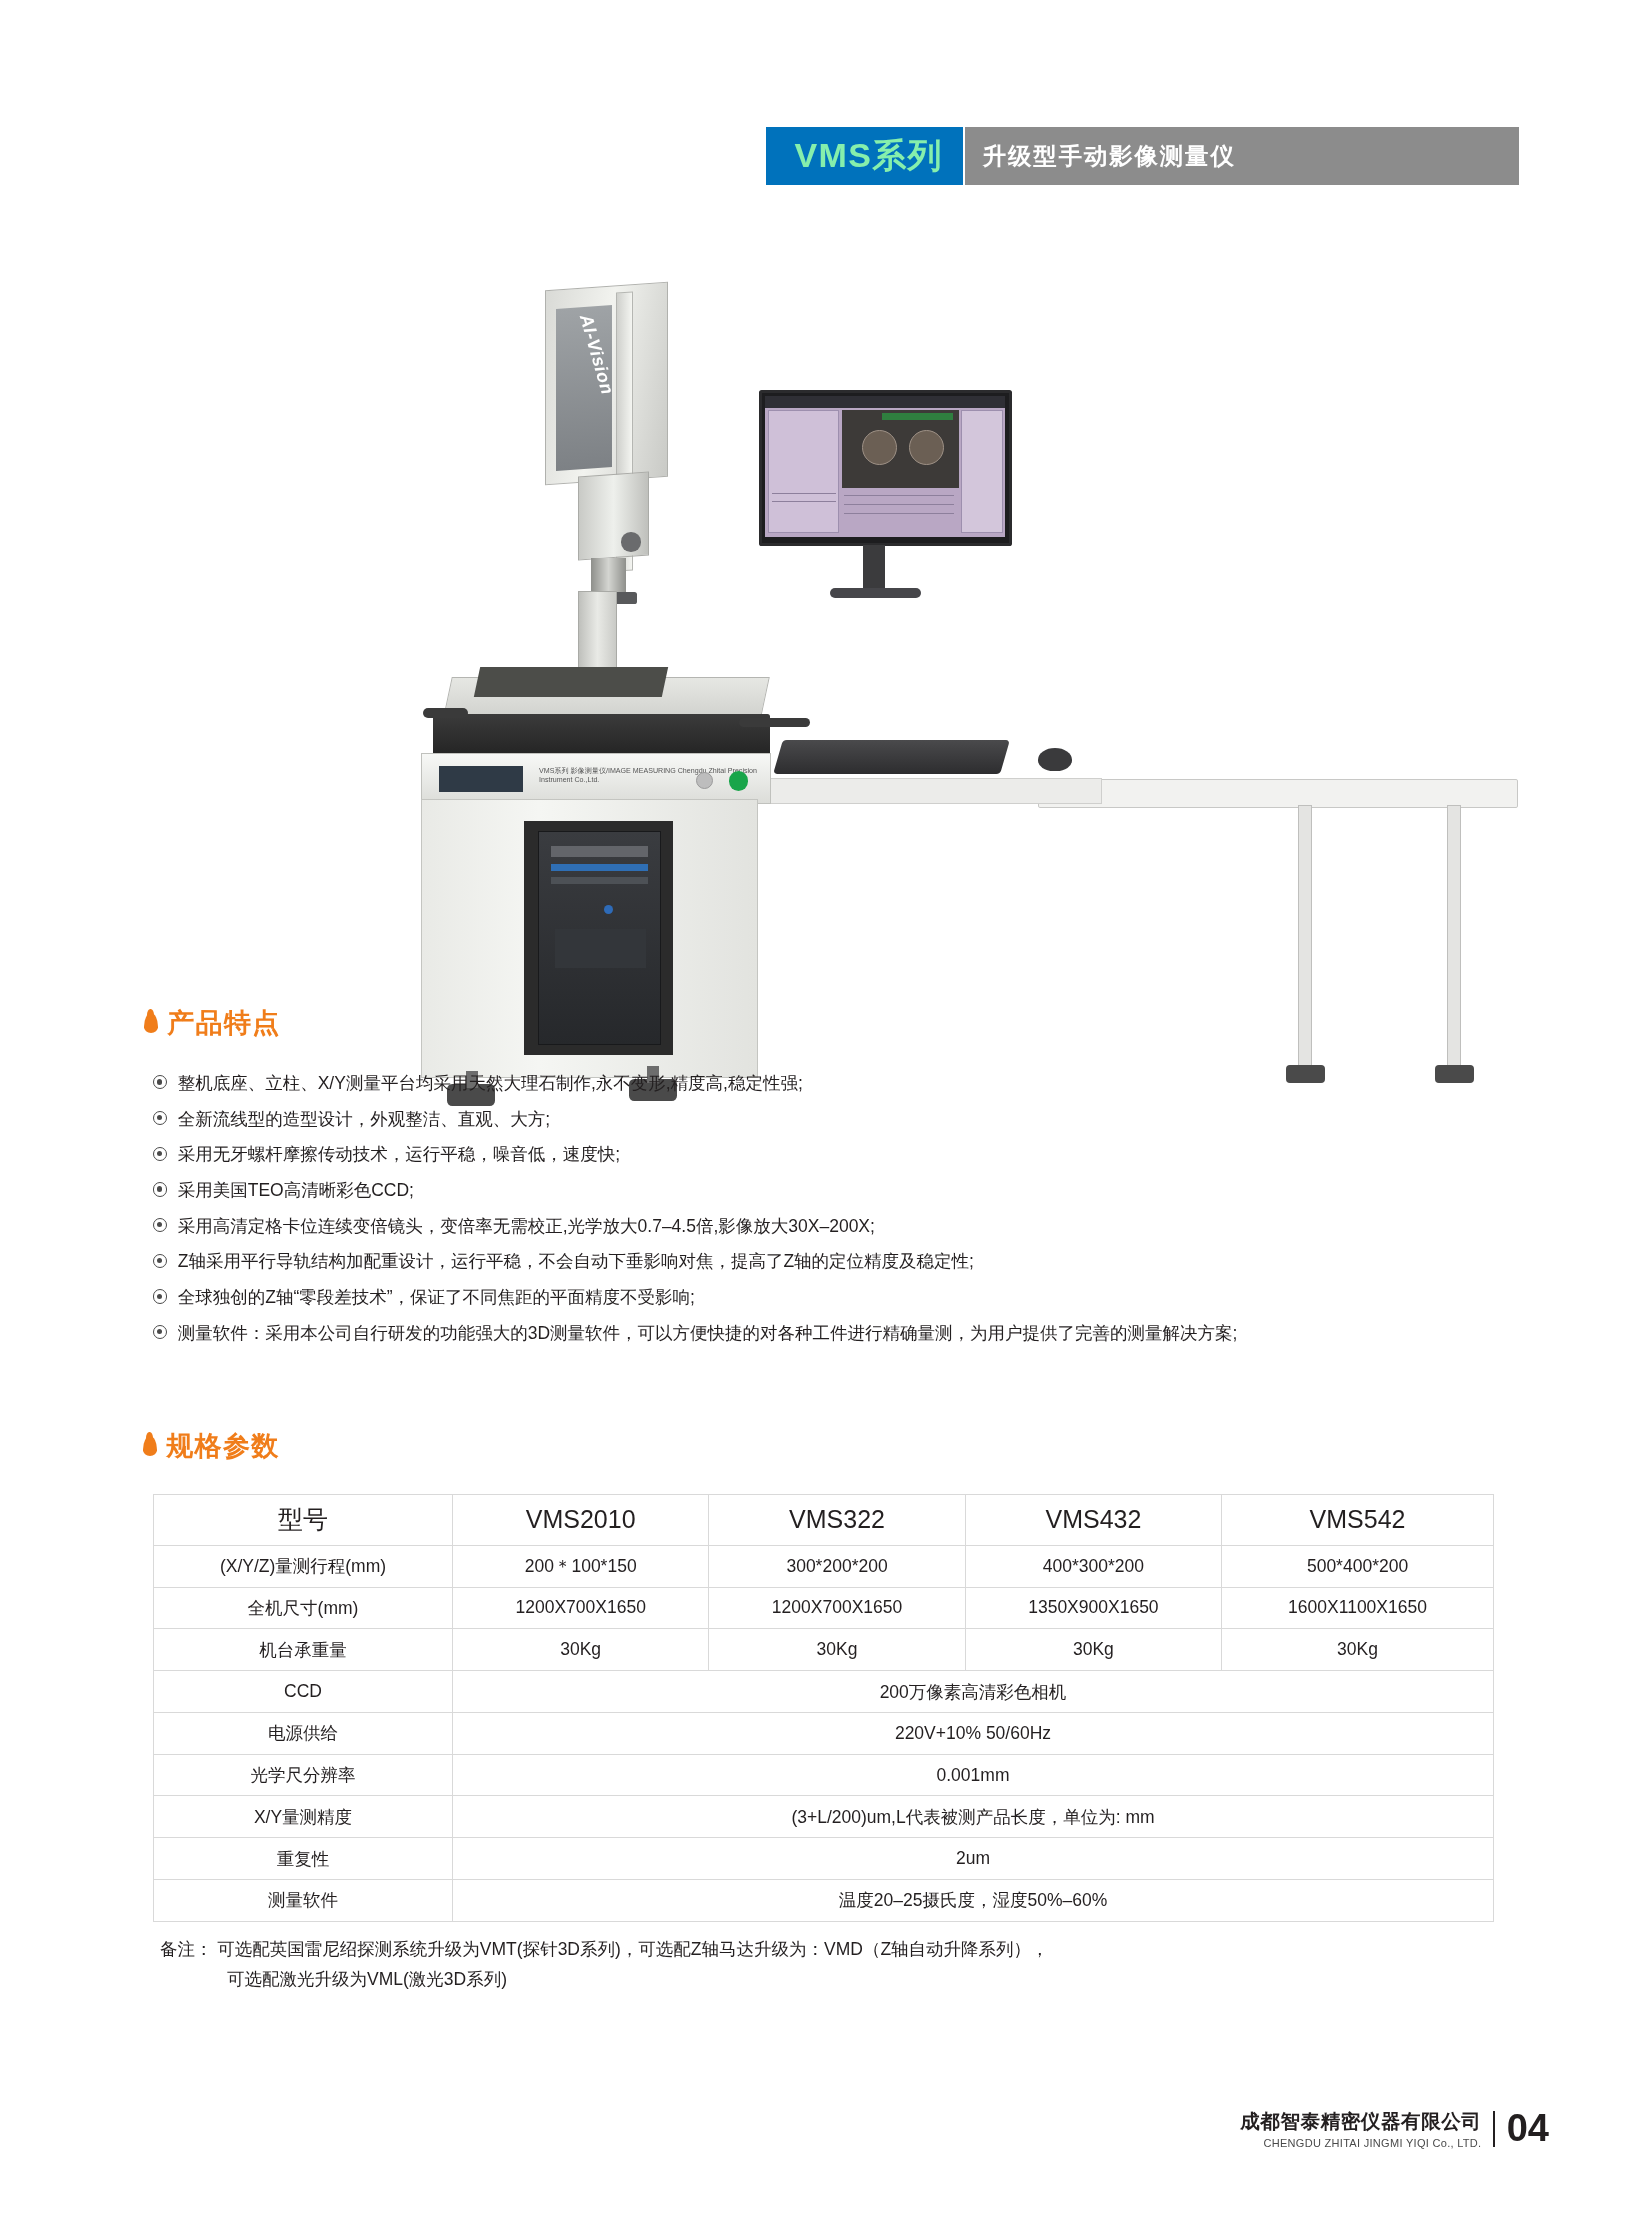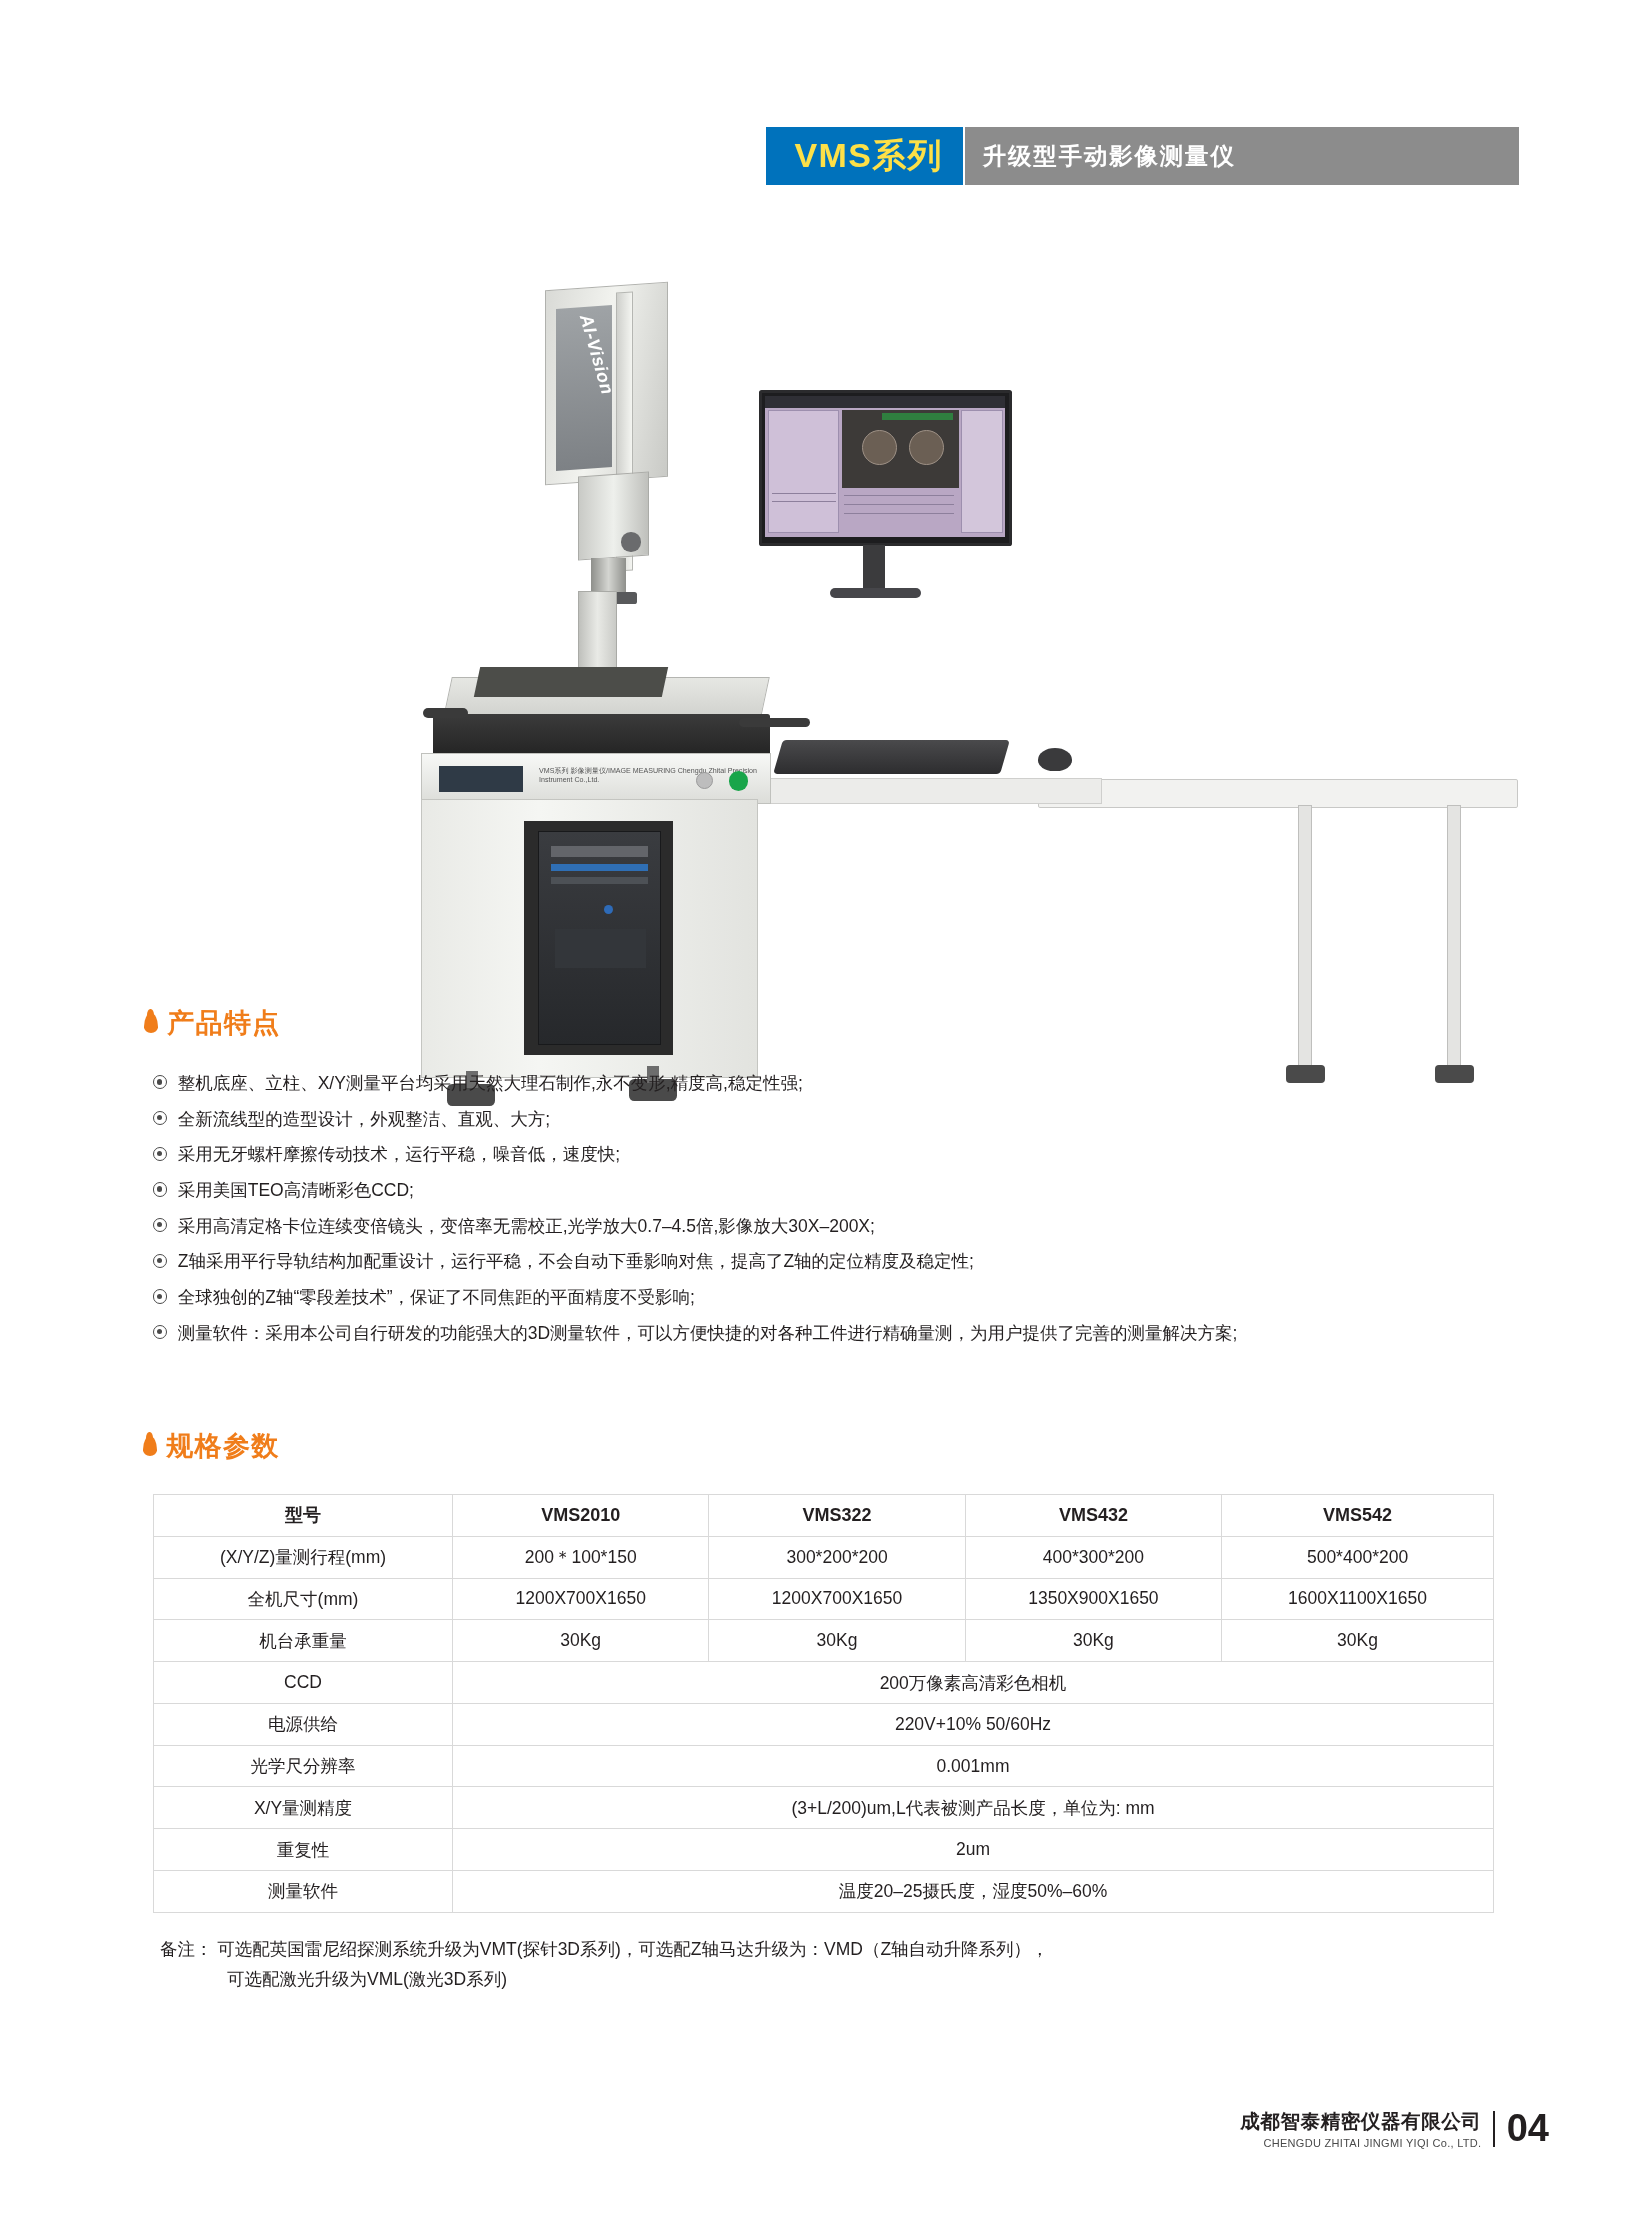--- a/index.html
+++ b/index.html
@@ -19,21 +19,21 @@
     position: absolute;
     top: 127px;
     left: 766px;
     width: 753px;
     height: 58px;
     display: flex;
     align-items: stretch;
   }
   .banner-left {
     background: #0072bc;
-    color: #fde047;
+    color: #86efac;
     font-size: 34px;
     font-weight: bold;
     letter-spacing: 1.3px;
     display: flex;
     align-items: center;
     padding: 0 22px 0 28.6px;
     position: relative;
   }
   .banner-left::after{
     content:"";
@@ -341,22 +341,22 @@
     font-size: 17.5px;
   }
   table.spec td, table.spec th{
     border: 1.3px solid #d9d9d9;
     text-align: center;
     padding: 8.4px 3.9px;
     font-weight: normal;
     color:#231f20;
   }
   table.spec tr.head td{
-    font-weight: bold;
-    font-size: 18px;
+    font-weight: normal;
+    font-size: 25px;
   }
   table.spec td.rowlabel{
     width: 299px;
   }
 
   .remark{
     position:absolute;
     left: 140px;
     top: 1934px;
     font-size: 17.5px;

